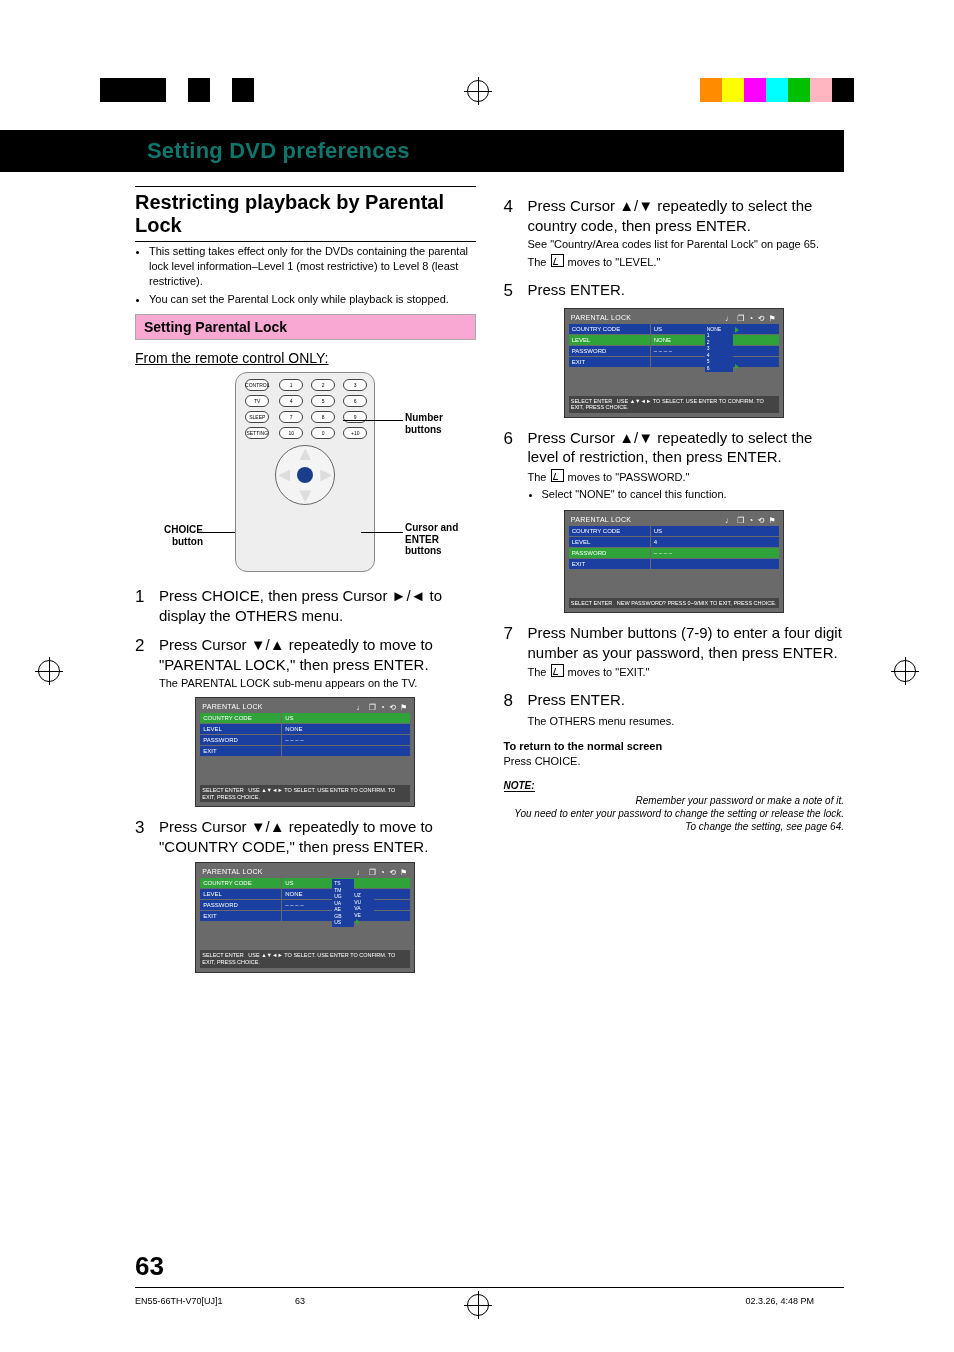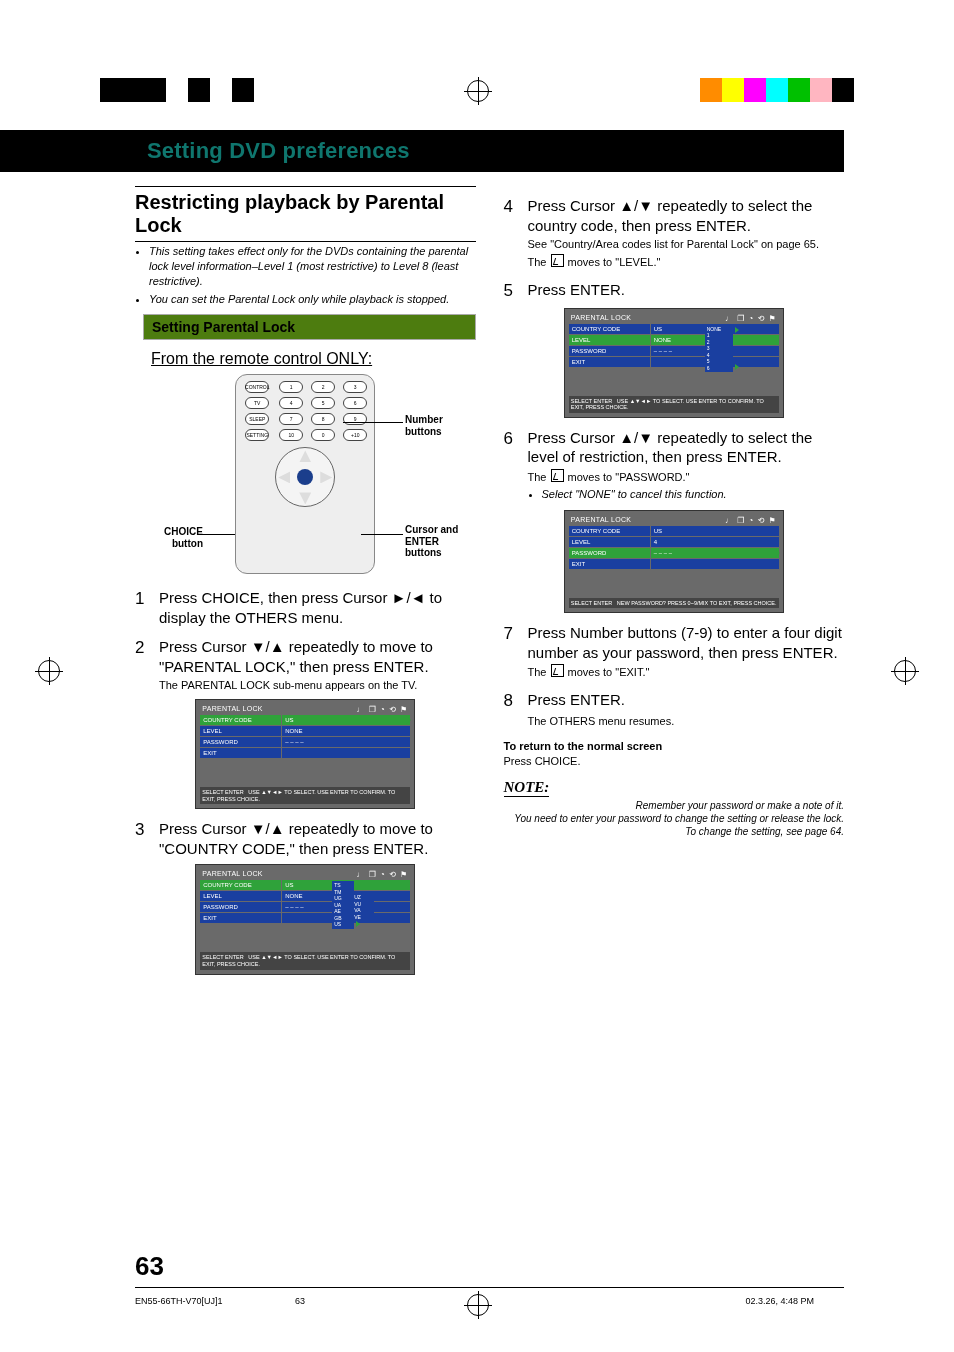--- a/index.html
+++ b/index.html
@@ -113,33 +113,33 @@
     font-size: 11px;
     line-height: 1.35;
     margin: 4px 0 6px 0;
   }
   ul.bul {
     font-size: 11px;
     padding-left: 14px;
     margin: 2px 0 8px 0;
     line-height: 1.35;
   }
-  ul.bul li { margin-bottom: 3px; font-style: italic; }
+  ul.bul li { margin-bottom: 3px; }
   .subhead {
-    background:#4d7c0f;
+    background:#f9a8d4;
     border:1px solid #aaa;
     font-size:14px;
     font-weight:bold;
     padding:4px 8px;
-    margin: 8px 0 10px 8px;
+    margin: 8px 0 10px 0;
   }
   .underline {
-    font-size: 16px;
+    font-size: 14px;
     text-decoration: underline;
-    margin: 4px 0 6px 16px;
+    margin: 4px 0 6px 0;
   }
   .step {
     display: flex;
     gap: 10px;
     margin: 10px 0 2px 0;
     font-size: 15px;
     line-height: 1.3;
   }
   .step-num {
     font-size: 17px;
@@ -215,22 +215,22 @@
   .osd .dropdown.right-arrows::after{
     content:"";position:absolute;right:-6px;width:0;height:0;
     border-left:4px solid #2fa23a;border-top:3px solid transparent;border-bottom:3px solid transparent;
   }
   .osd .dropdown.right-arrows::before{top:2px;}
   .osd .dropdown.right-arrows::after{bottom:2px;}
   .osd .pad{height:28px;}
   .osd .foot{background:#444;font-size:5.5px;padding:2px;line-height:1.2;}
 
   .note-head{
-    font-size:15px;font-style:italic;font-weight:bold;border-bottom:1px solid #000;
-    display:inline-block;margin:4px 0 2px 0;font-family:Liberation Serif, serif;
+    font-size:10px;font-style:italic;font-weight:bold;border-bottom:1px solid #000;
+    display:inline-block;margin:4px 0 2px 0;
   }
   .note-body{font-size:10px;font-style:italic;line-height:1.3;text-align:right;}
 
   .pg-num{
     position:absolute;left:135px;bottom:70px;font-size:26px;font-weight:bold;
   }
   .footer-line{
     position:absolute;left:135px;right:110px;bottom:64px;border-top:.5px solid #000;
   }
   .footer-txt{

